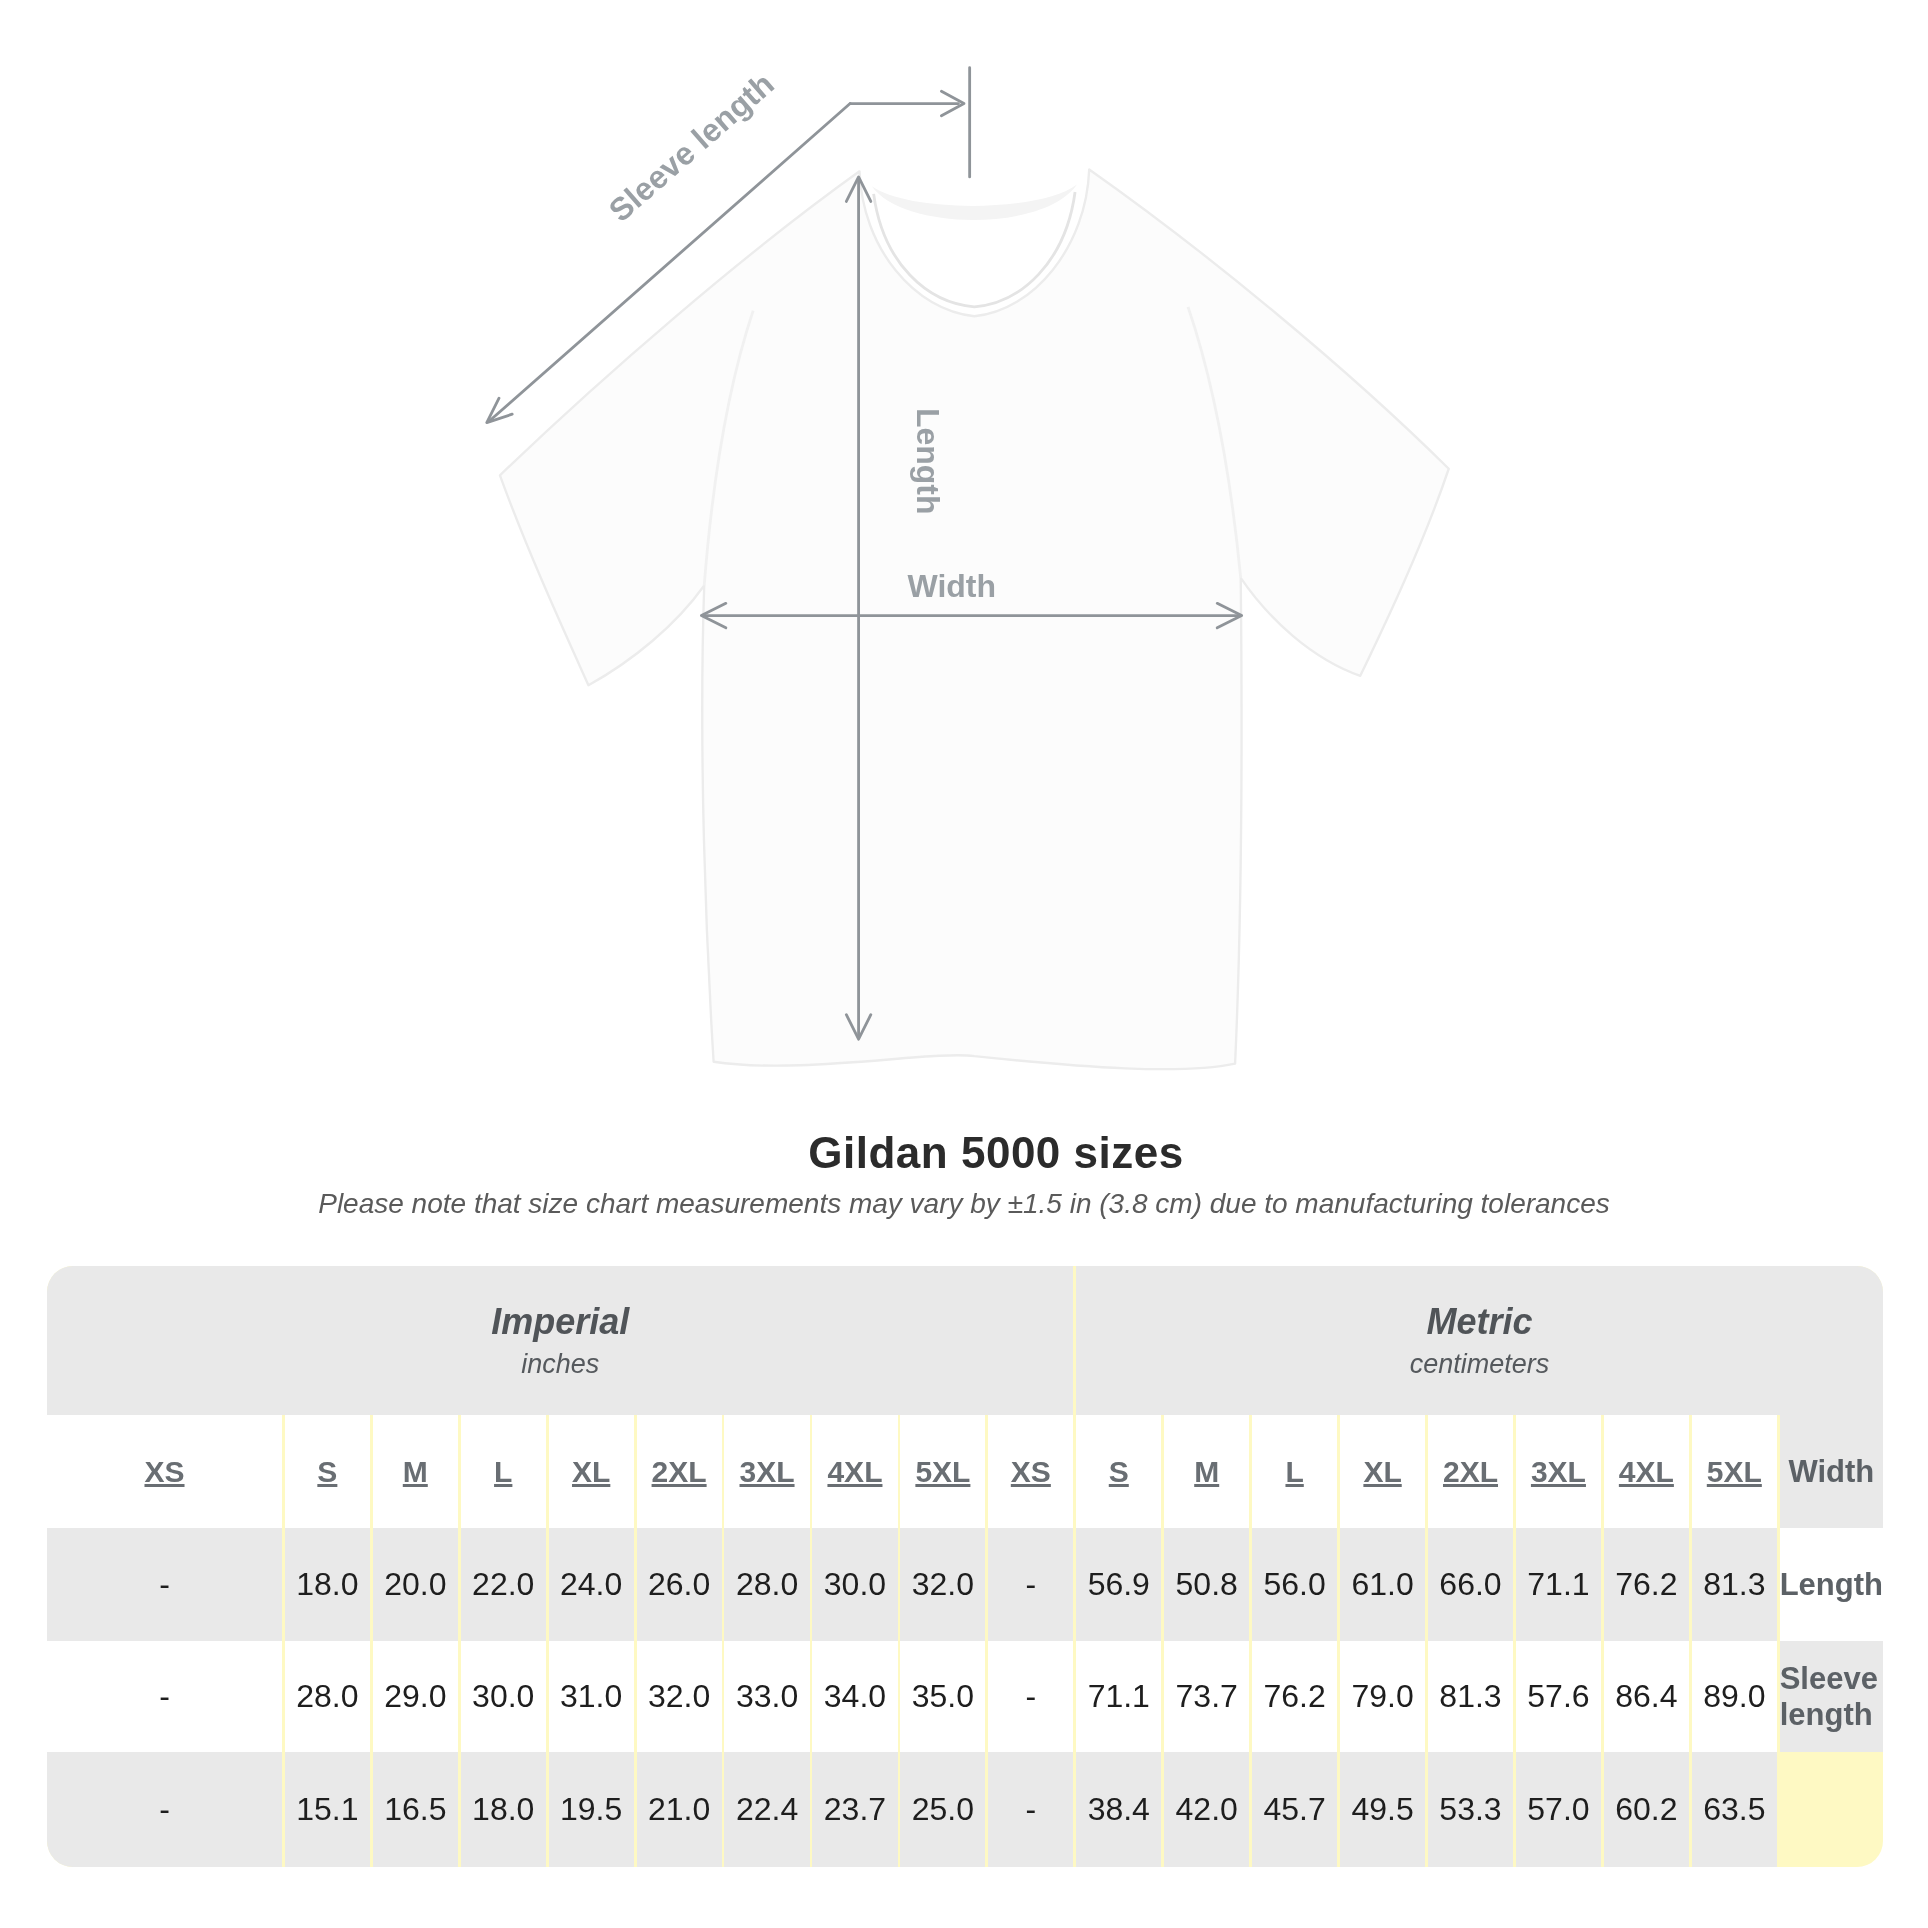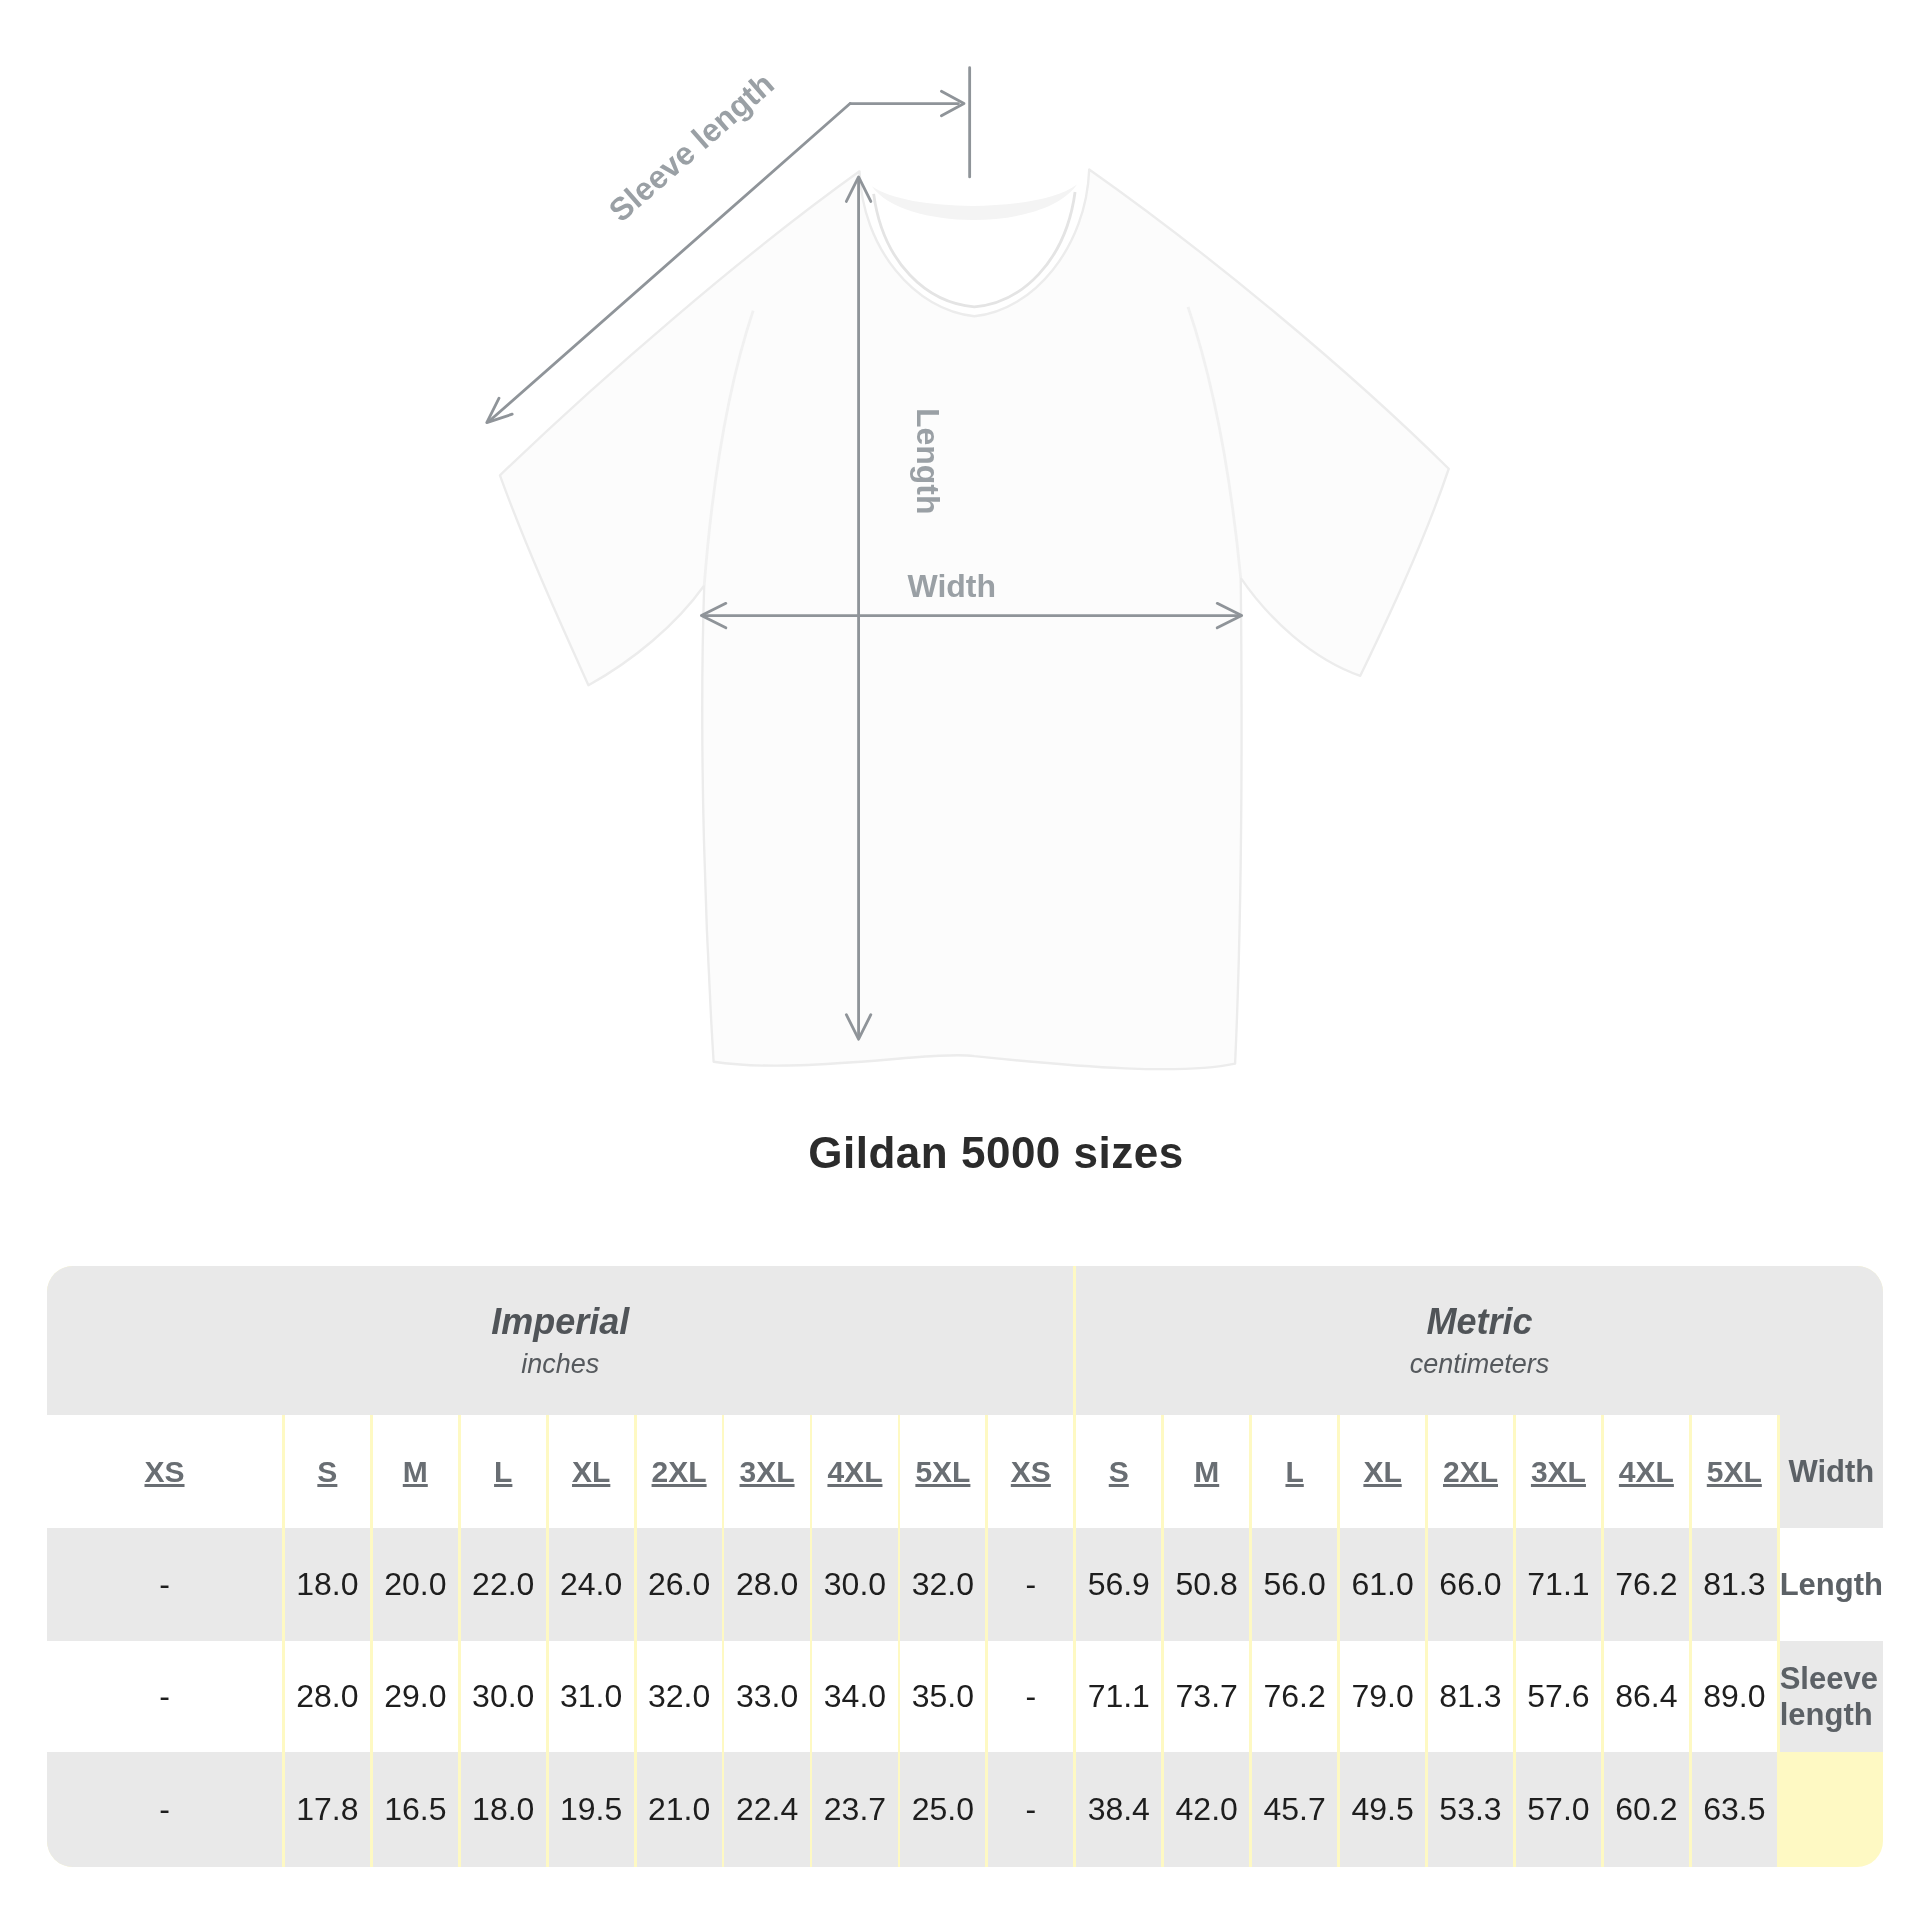--- a/index.html
+++ b/index.html
@@ -86,20 +86,21 @@
     </g>
 
     <g fill="#9aa0a5" font-family="Liberation Sans, sans-serif" font-weight="bold" font-size="34">
       <text transform="translate(742 165) rotate(-41.3)" text-anchor="middle">Sleeve length</text>
       <text transform="translate(974 490) rotate(90)" text-anchor="middle">Length</text>
       <text x="1011" y="634" text-anchor="middle">Width</text>
     </g>
   </svg>
 
   <div class="page-title">Gildan 5000 sizes</div>
+  <div class="page-subtitle">Please note that size chart measurements may vary by ±1.5 in (3.8 cm) due to manufacturing tolerances</div>
 
   <div class="size-table">
 
     <div class="cell bg-g group-cell imperial-group">
       <span class="group-label">Imperial</span>
       <span class="group-unit">inches</span>
     </div>
     <div class="cell bg-g group-cell metric-group">
       <span class="group-label">Metric</span>
       <span class="group-unit">centimeters</span>
@@ -159,21 +160,21 @@
     <div class="cell bg-w val">73.7</div>
     <div class="cell bg-w val">76.2</div>
     <div class="cell bg-w val">79.0</div>
     <div class="cell bg-w val">81.3</div>
     <div class="cell bg-w val">57.6</div>
     <div class="cell bg-w val">86.4</div>
     <div class="cell bg-w val">89.0</div>
 
     <div class="cell bg-g row-label">Sleeve length</div>
     <div class="cell bg-g val">-</div>
-    <div class="cell bg-g val">17.8</div>
+    <div class="cell bg-g val">15.1</div>
     <div class="cell bg-g val">16.5</div>
     <div class="cell bg-g val">18.0</div>
     <div class="cell bg-g val">19.5</div>
     <div class="cell bg-g val">21.0</div>
     <div class="cell bg-g val">22.4</div>
     <div class="cell bg-g val">23.7</div>
     <div class="cell bg-g val">25.0</div>
     <div class="cell bg-g val">-</div>
     <div class="cell bg-g val">38.4</div>
     <div class="cell bg-g val">42.0</div>

